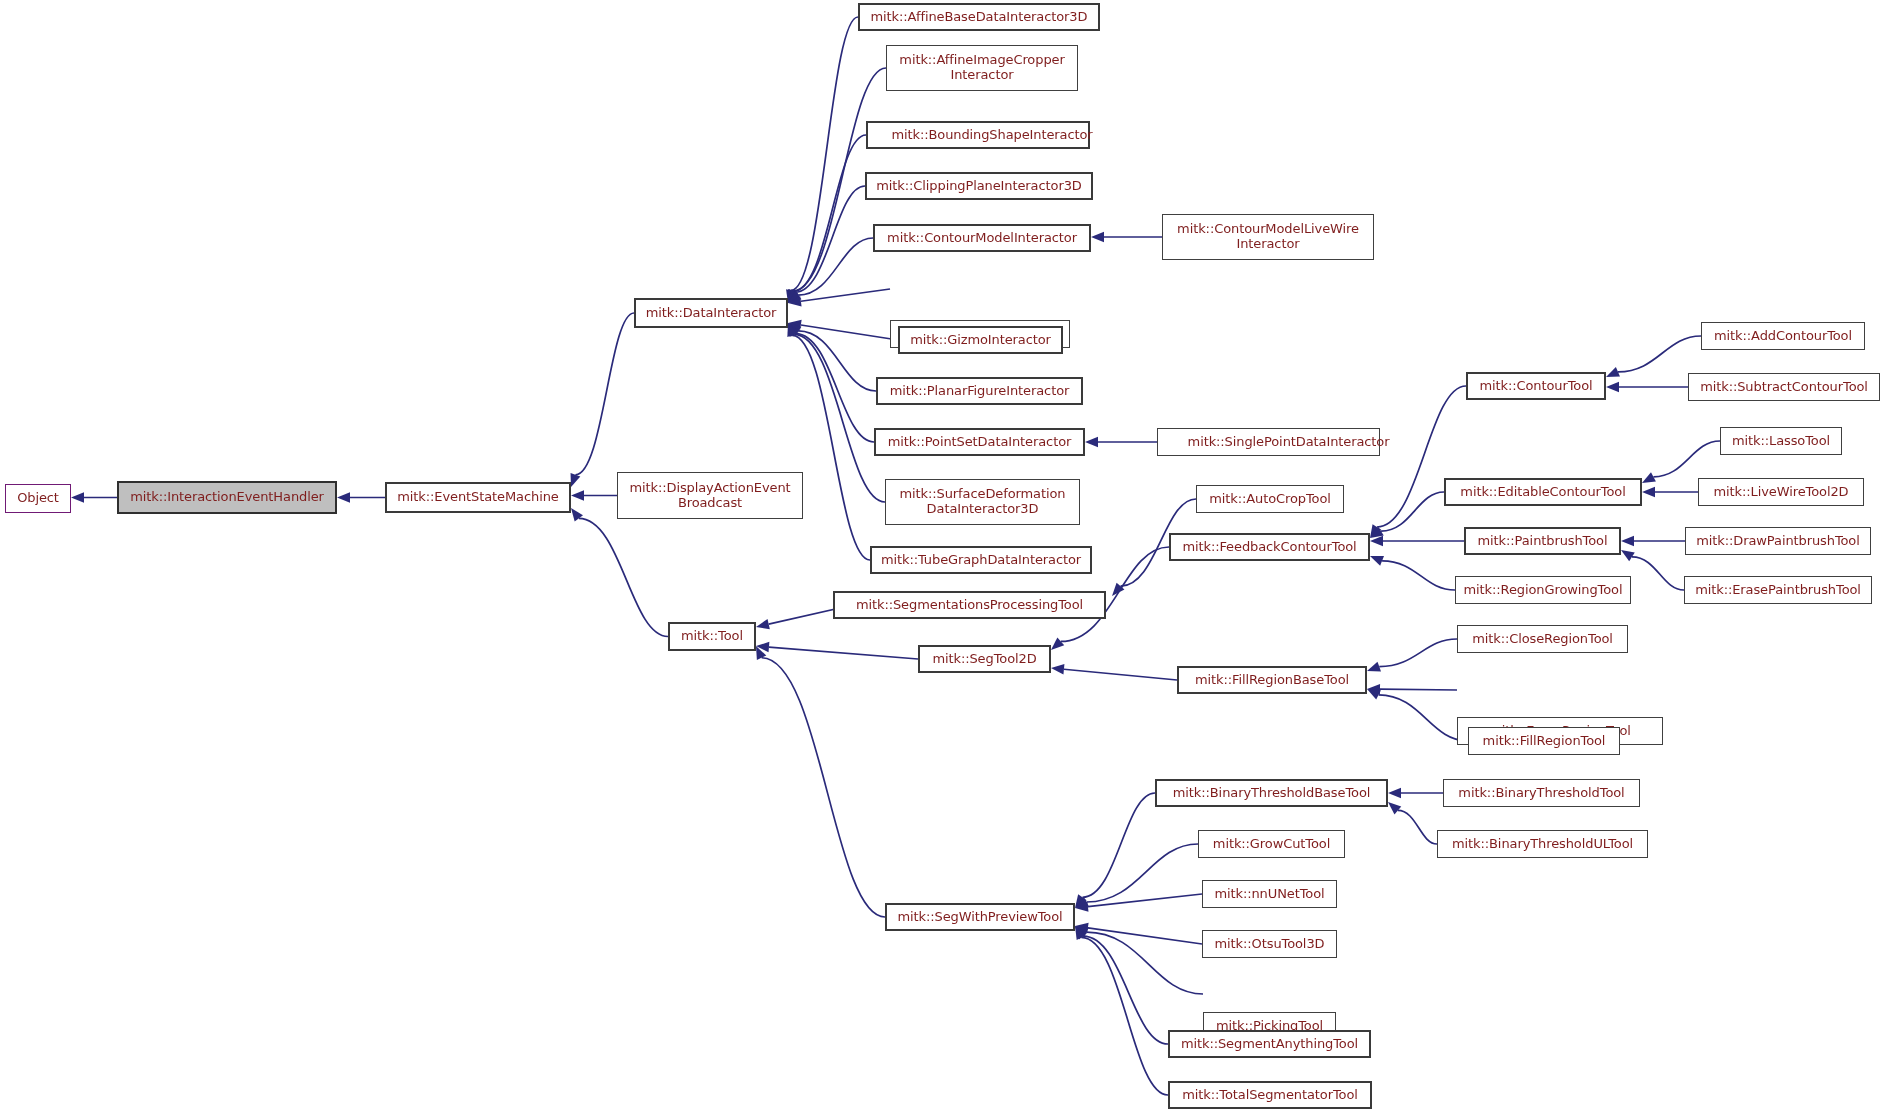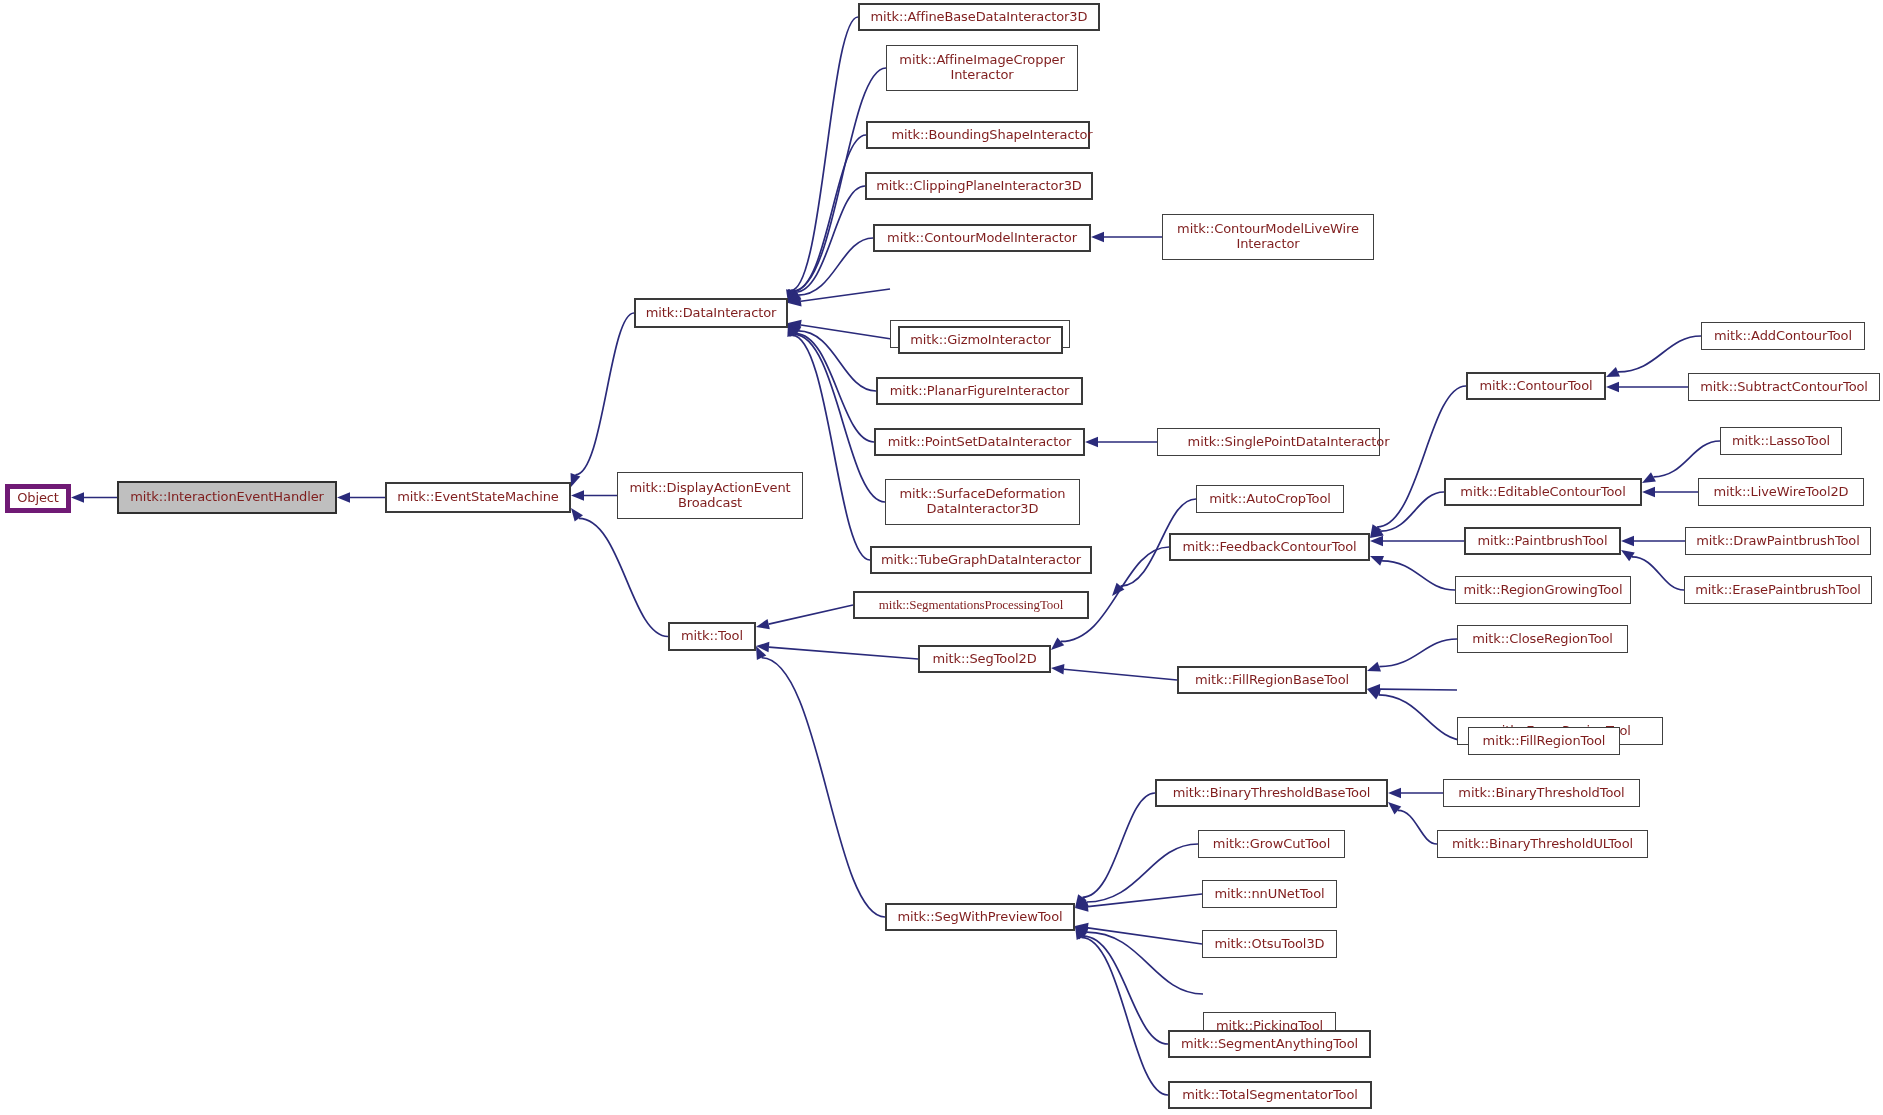--- a/index.html
+++ b/index.html
@@ -4,21 +4,21 @@
 <style>
   html,body{margin:0;padding:0;background:#ffffff;}
   body{font-family:"DejaVu Sans","Liberation Sans",sans-serif;}
   #stage{position:relative;width:1883px;height:1115px;background:#fff;overflow:hidden;}
   #edges{position:absolute;left:0;top:0;width:1883px;height:1115px;}
   .node{position:absolute;box-sizing:border-box;background:#ffffff;border:1px solid #404040;
         display:flex;align-items:center;justify-content:center;text-align:center;
         font-size:13px;color:#7f1d1d;line-height:1.12;letter-spacing:-0.1px;white-space:pre-line;}
   .node.thick{border-width:2px;border-color:#3a3a3a;}
   .node.root{background:#bfbfbf;border:2px solid #2f2f2f;}
-  .node.plain{border:5px solid #701a75;text-align:center;}
+  .node.plain{border:1px solid #701a75;text-align:center;}
 </style>
 </head>
 <body>
 
 <div id="stage">
   <svg id="edges" viewBox="0 0 1883 1115">
       <path d="M1437,844 C1420.5655410489146,844 1416.6525746319894,810.4602878549276 1397.870335830749,810.4602878549276" fill="none" stroke="#2a2a7a" stroke-width="1.7"></path>
       <path d="M1443,793 L1401,793" fill="none" stroke="#2a2a7a" stroke-width="1.7"></path>
       <path d="M1168,1095 C1131.572362869312,1095 1122.899115933434,937.3893836383442 1081.2675306412189,937.3893836383442" fill="none" stroke="#2a2a7a" stroke-width="1.7"></path>
       <path d="M1168,1044 C1132.3197217800703,1044 1123.8244174419917,936.2101170007242 1083.0469566192148,936.2101170007242" fill="none" stroke="#2a2a7a" stroke-width="1.7"></path>
@@ -128,21 +128,21 @@
 Interactor</span></div>
       <div class="node" style="left: 890px; top: 275px; width: 180px; height: 28px; margin-top: 45px;"><span>mitk::ExampleInteractor</span></div>
       <div class="node thick" style="left: 898px; top: 326px; width: 165px; height: 28px;"><span>mitk::GizmoInteractor</span></div>
       <div class="node thick" style="left: 876px; top: 377px; width: 207px; height: 28px;"><span>mitk::PlanarFigureInteractor</span></div>
       <div class="node thick" style="left: 874px; top: 428px; width: 211px; height: 28px;"><span>mitk::PointSetDataInteractor</span></div>
       <div class="node" style="left: 1157px; top: 428px; width: 223px; height: 28px; padding-left: 40px;"><span>mitk::SinglePointDataInteractor</span></div>
       <div class="node" style="left: 885px; top: 479px; width: 195px; height: 46px;"><span>mitk::SurfaceDeformation
 DataInteractor3D</span></div>
       <div class="node thick" style="left: 870px; top: 546px; width: 222px; height: 28px;"><span>mitk::TubeGraphDataInteractor</span></div>
       <div class="node thick" style="left: 668px; top: 622px; width: 88px; height: 29px;"><span>mitk::Tool</span></div>
-      <div class="node thick" style="left: 853px; top: 591px; width: 236px; height: 28px; font-family: Liberation Serif, serif;"><span>mitk::SegmentationsProcessingTool</span></div>
+      <div class="node thick" style="left: 833px; top: 591px; width: 273px; height: 28px;"><span>mitk::SegmentationsProcessingTool</span></div>
       <div class="node thick" style="left: 918px; top: 645px; width: 133px; height: 28px;"><span>mitk::SegTool2D</span></div>
       <div class="node" style="left: 1196px; top: 485px; width: 148px; height: 28px;"><span>mitk::AutoCropTool</span></div>
       <div class="node thick" style="left: 1169px; top: 533px; width: 201px; height: 28px;"><span>mitk::FeedbackContourTool</span></div>
       <div class="node thick" style="left: 1466px; top: 372px; width: 140px; height: 28px;"><span>mitk::ContourTool</span></div>
       <div class="node" style="left: 1701px; top: 322px; width: 164px; height: 28px;"><span>mitk::AddContourTool</span></div>
       <div class="node" style="left: 1688px; top: 373px; width: 192px; height: 28px;"><span>mitk::SubtractContourTool</span></div>
       <div class="node thick" style="left: 1444px; top: 478px; width: 198px; height: 28px;"><span>mitk::EditableContourTool</span></div>
       <div class="node" style="left: 1720px; top: 427px; width: 122px; height: 28px;"><span>mitk::LassoTool</span></div>
       <div class="node" style="left: 1698px; top: 478px; width: 166px; height: 28px;"><span>mitk::LiveWireTool2D</span></div>
       <div class="node thick" style="left: 1464px; top: 527px; width: 157px; height: 28px;"><span>mitk::PaintbrushTool</span></div>

